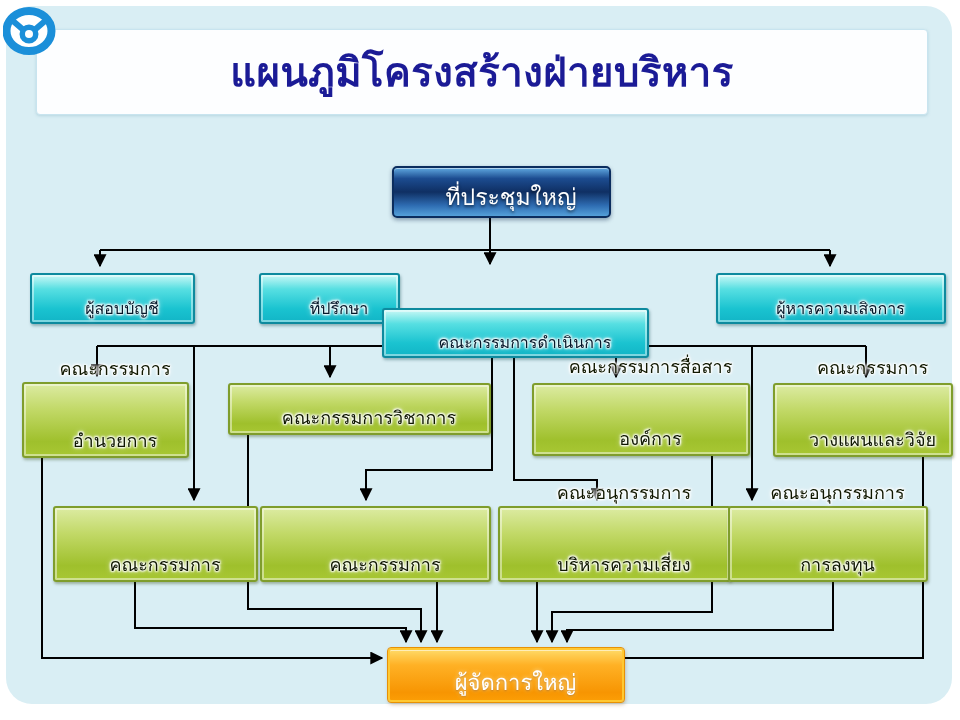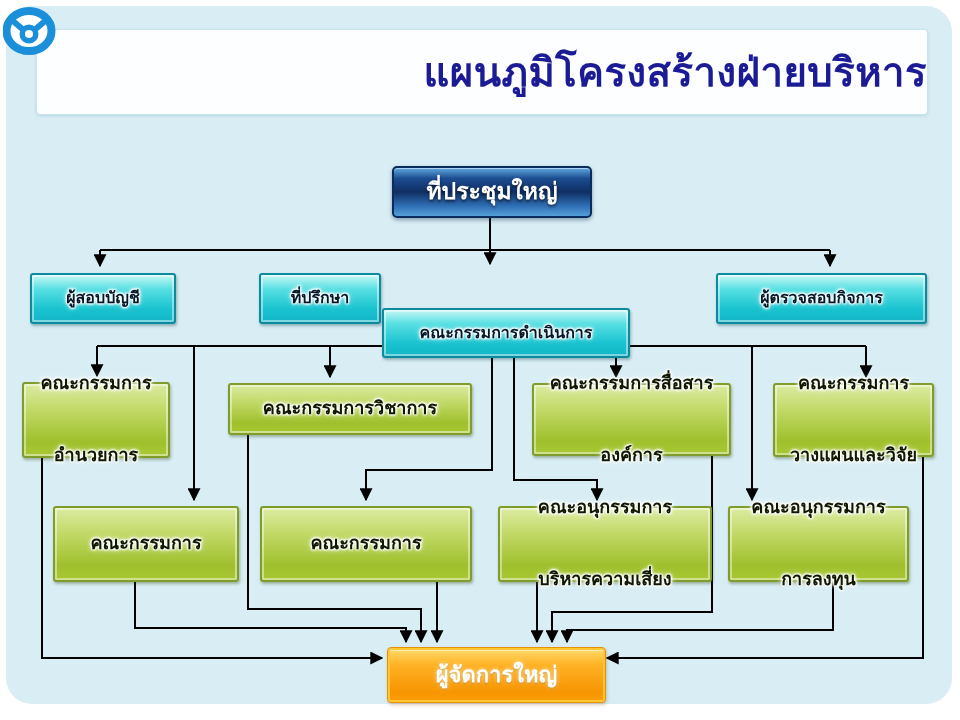--- a/index.html
+++ b/index.html
@@ -8,31 +8,31 @@
     font-family:"Liberation Sans","DejaVu Sans",sans-serif;
   }
   .panel{
     position:absolute;left:6px;top:6px;width:946px;height:698px;
     background:#d9eef4;border-radius:26px;
   }
   .banner{
     position:absolute;left:36px;top:29px;width:890px;height:84px;
     background:#fdfeff;border:1px solid #c8e4ef;border-radius:4px;
     box-shadow:0 1px 3px rgba(120,170,190,.35);
-    display:flex;align-items:center;justify-content:flex-end;
+    display:flex;align-items:center;justify-content:center;
   }
   .title{
     font-size:40px;font-weight:bold;color:#1b1b96;letter-spacing:.5px;
     text-shadow:0 1px 1px rgba(255,255,255,.8);
   }
   .logo{position:absolute;left:3px;top:3px;width:54px;height:58px;}
   svg.lines{position:absolute;left:0;top:0;width:960px;height:720px;z-index:2;}
   .node{
     position:absolute;z-index:3;display:flex;flex-direction:column;
-    align-items:center;justify-content:center;text-align:center;font-weight:bold;
+    align-items:center;justify-content:flex-end;text-align:center;font-weight:normal;padding-left:19px;
   }
   .node span{display:block;line-height:1.55;}
   .blue{
     border:2px solid #0b2d5e;border-radius:5px;
     background:linear-gradient(180deg,#5fa8e0 0%,#1c4c90 22%,#0f2f63 50%,#2e6cb2 78%,#54a0d9 100%);
     box-shadow:0 2px 4px rgba(0,30,70,.4), inset 0 1px 0 rgba(255,255,255,.5);
     color:#ffffff;font-size:23px;
     text-shadow:0 2px 3px rgba(0,0,0,.55);
   }
   .cyan{
@@ -115,21 +115,21 @@
 <div class="node cyan" style="left:30px;top:273px;width:142px;height:47px;">
   <span>ผู้สอบบัญชี</span>
 </div>
 <div class="node cyan" style="left:211px;top:273px;width:118px;height:47px;margin-left:48px;">
   <span>ที่ปรึกษา</span>
 </div>
 <div class="node cyan" style="left:382px;top:272px;width:244px;height:46px;margin-top:36px;">
   <span>คณะกรรมการดำเนินการ</span>
 </div>
 <div class="node cyan" style="left:716px;top:273px;width:207px;height:47px;">
-  <span>ผู้ตรวจสอบกิจการ</span>
+  <span>ผู้หารความเสิจการ</span>
 </div>
 
 <div class="node green" style="left:22px;top:382px;width:144px;height:72px;">
   <span>คณะกรรมการ</span>
   <span>อำนวยการ</span>
 </div>
 <div class="node green" style="left:228px;top:383px;width:240px;height:48px;">
   <span>คณะกรรมการวิชาการ</span>
 </div>
 <div class="node green" style="left:532px;top:383px;width:195px;height:69px;">

